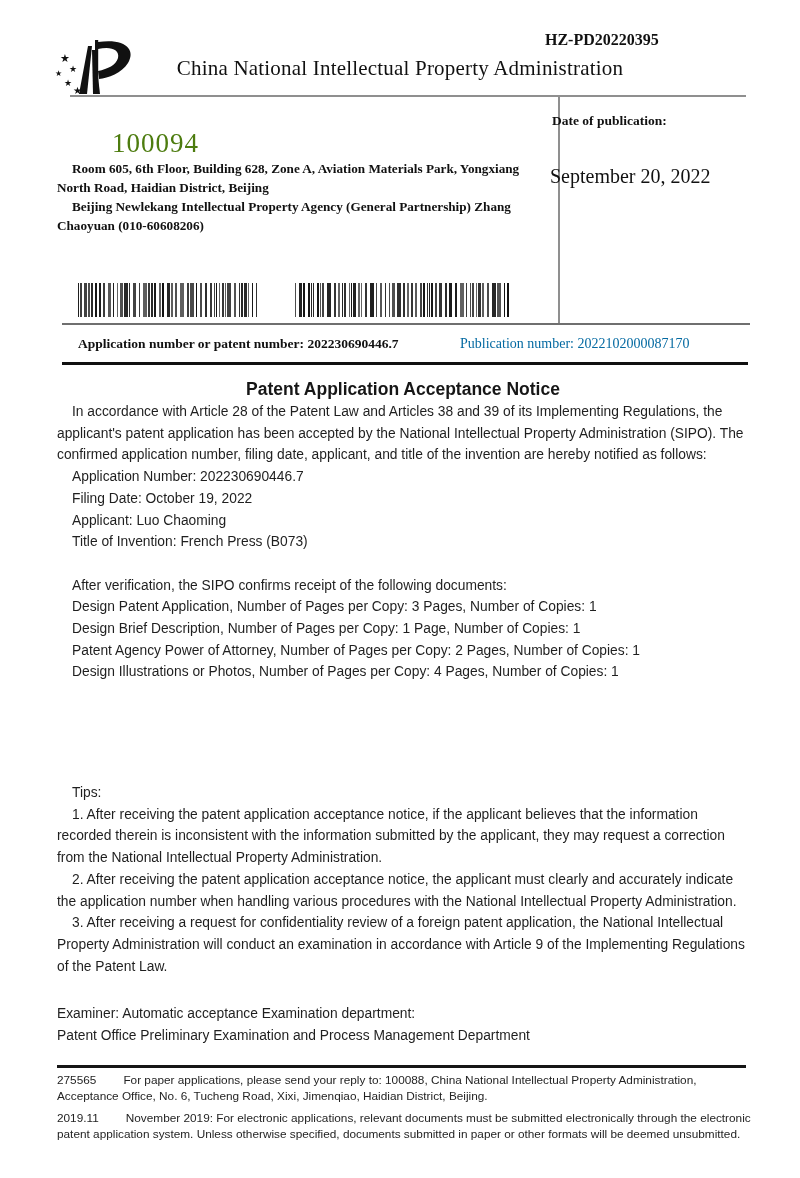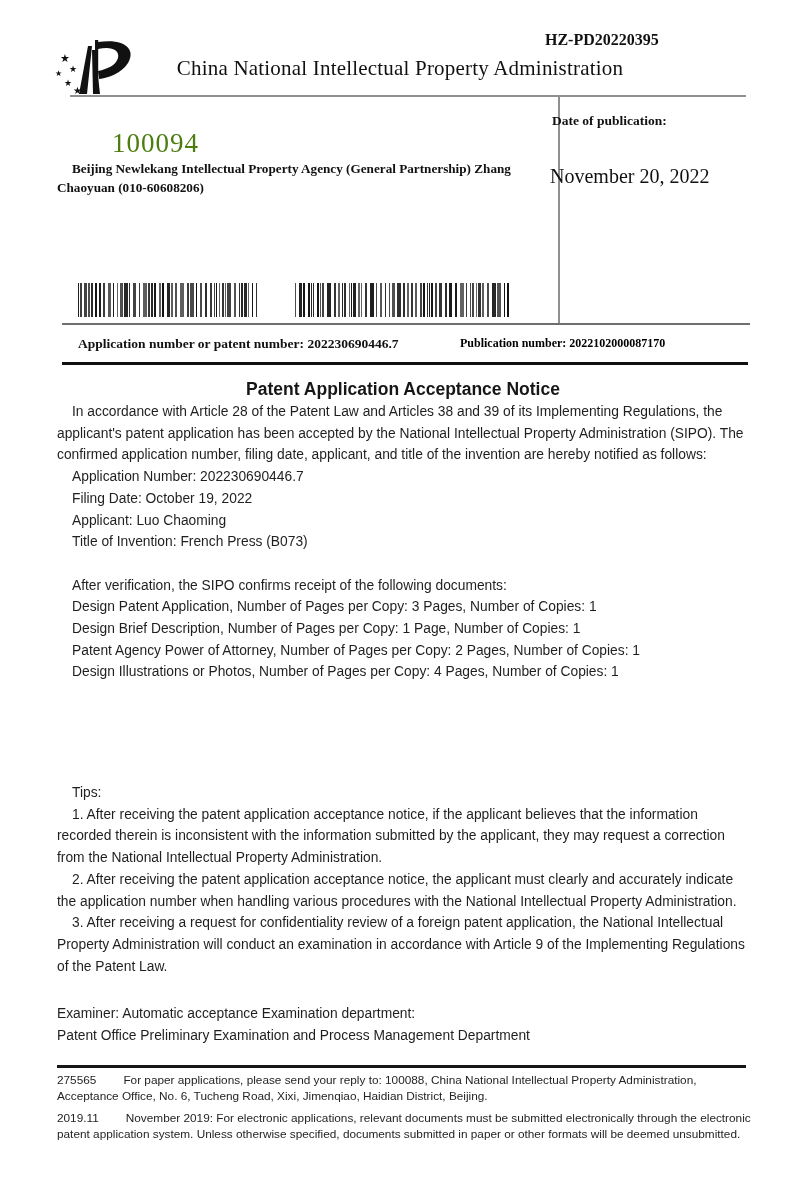--- a/index.html
+++ b/index.html
@@ -39,21 +39,21 @@
 
   
   .barcode{position:absolute;top:283px;height:34px;}
   .barcode i{position:absolute;top:0;bottom:0;background:#111;}
   #barcode-1{left:78px;width:182px;}
   #barcode-2{left:295px;width:219px;}
 
   
   .thin-rule{position:absolute;left:62px;top:323px;width:688px;height:2px;background:#6f6f6f;}
   .band-left{position:absolute;left:78px;top:336px;font-size:13.5px;font-weight:bold;color:#111;}
-  .band-right{position:absolute;left:460px;top:336px;font-size:12px;font-weight:bold;color:#000000;}
+  .band-right{position:absolute;left:460px;top:336px;font-size:14px;font-weight:normal;color:#0369a1;}
   .thick-rule{position:absolute;left:62px;top:362px;width:686px;height:3px;background:#101010;}
 
   
   .sans{font-family:"Liberation Sans","DejaVu Sans",sans-serif;color:#1f1f1f;}
   .notice-title{
     position:absolute;left:57px;top:379px;width:692px;
     text-align:center;font-size:17.5px;font-weight:bold;color:#161616;
   }
   .body-block{position:absolute;left:57px;top:401px;width:694px;font-size:13.8px;line-height:21.7px;}
   .body-block p{margin:0;text-indent:15px;}
@@ -91,25 +91,26 @@
     <text x="21" y="58" font-size="10" fill="#111">★</text>
   </svg>
 
   <div class="org-title">China National Intellectual Property Administration</div>
   <div class="doc-code">HZ-PD20220395</div>
   <div class="header-rule"></div>
   <div class="vert-rule"></div>
 
   <div class="postal">100094</div>
   <div class="addr">
+    <p>Room 605, 6th Floor, Building 628, Zone A, Aviation Materials Park, Yongxiang North Road, Haidian District, Beijing</p>
     <p>Beijing Newlekang Intellectual Property Agency (General Partnership) Zhang Chaoyuan (010-60608206)</p>
   </div>
 
   <div class="pub-label">Date of publication:</div>
-  <div class="pub-date">November 20, 2022</div>
+  <div class="pub-date">September 20, 2022</div>
 
   <div class="barcode" id="barcode-1">
       <i style="left:0px;width:1px;opacity:0.94"></i>
       <i style="left:2px;width:2px;opacity:0.81"></i>
       <i style="left:6px;width:3px;opacity:0.80"></i>
       <i style="left:10px;width:2px;opacity:0.75"></i>
       <i style="left:13px;width:2px;opacity:0.89"></i>
       <i style="left:17px;width:2px;opacity:0.98"></i>
       <i style="left:21px;width:2px;opacity:0.95"></i>
       <i style="left:25px;width:2px;opacity:0.82"></i>

